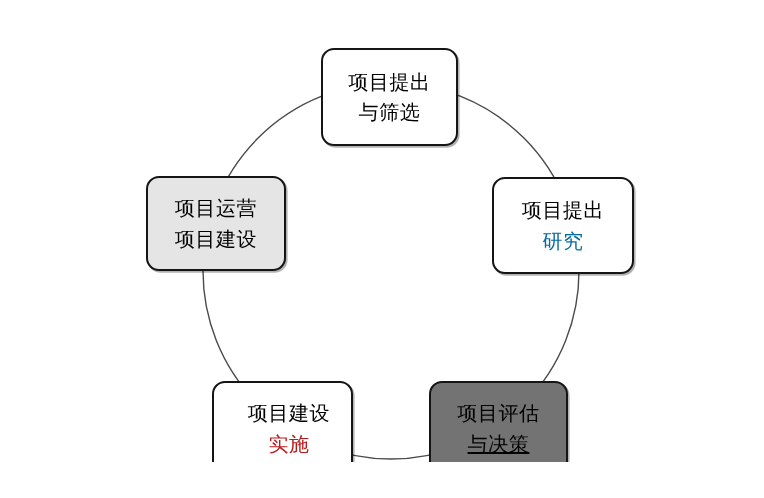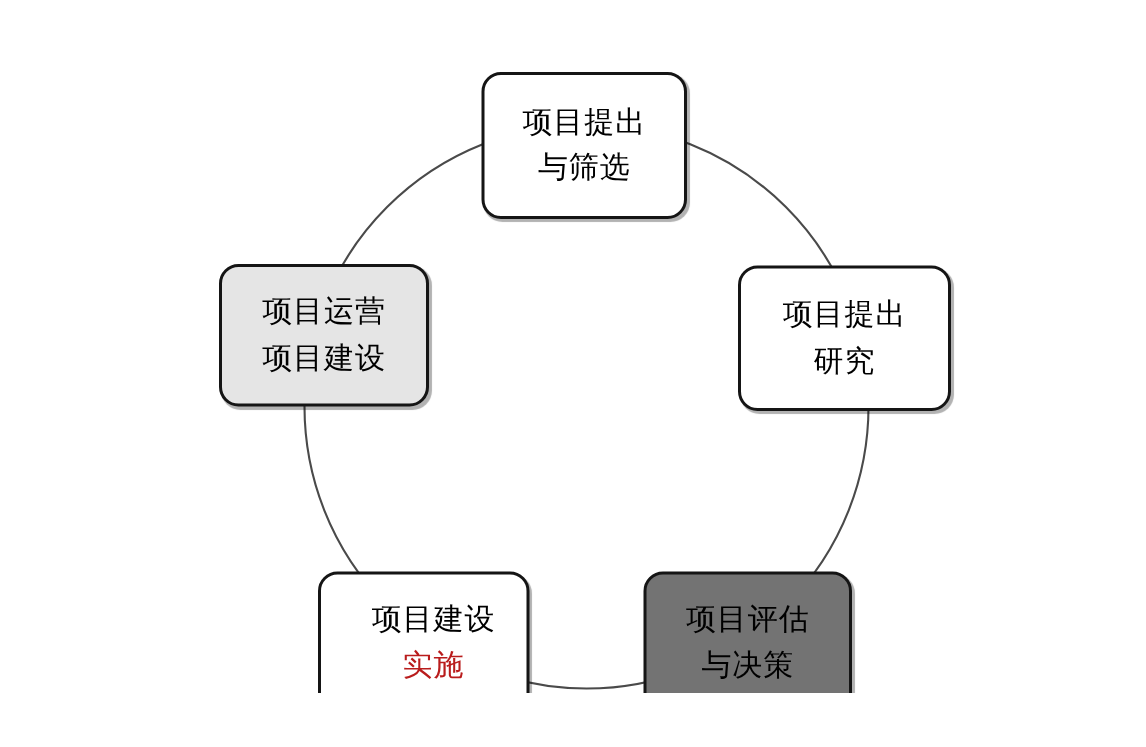--- a/index.html
+++ b/index.html
@@ -66,26 +66,26 @@
     <circle cx="380" cy="271" r="188" fill="none" stroke="#4a4a4a" stroke-width="1.4"></circle>
   </svg>
 
   <div class="node-box" id="node-proposal" style="border-color: rgb(21, 21, 21); background: rgb(255, 255, 255); border-radius: 13px;">
     <span class="node-line" style="color: rgb(0, 0, 0);">项目提出</span>
     <span class="node-line" style="color: rgb(0, 0, 0); text-align: center;">与筛选</span>
   </div>
 
   <div class="node-box" id="node-preresearch" style="border-color: rgb(21, 21, 21); background: rgb(255, 255, 255); border-radius: 13px;">
     <span class="node-line" style="color: rgb(0, 0, 0);">项目提出</span>
-    <span class="node-line" style="color: #000000;">研究</span>
+    <span class="node-line" style="color: #0369a1;">研究</span>
   </div>
 
   <div class="node-box" id="node-appraisal" style="border-color: rgb(21, 21, 21); background: #737373; border-radius: 13px;">
     <span class="node-line" style="color: rgb(0, 0, 0);">项目评估</span>
-    <span class="node-line" style="color: rgb(0, 0, 0);">与决策</span>
+    <span class="node-line" style="color: rgb(0, 0, 0); text-decoration: underline;">与决策</span>
   </div>
 
   <div class="node-box" id="node-construction" style="border-color: rgb(21, 21, 21); background: rgb(255, 255, 255); border-radius: 13px; padding-left: 13px;">
     <span class="node-line" style="color: rgb(0, 0, 0);">项目建设</span>
     <span class="node-line" style="color: #b91c1c;">实施</span>
   </div>
 
   <div class="node-box" id="node-operation" style="border-color: rgb(21, 21, 21); background: #e5e5e5; border-radius: 13px;">
     <span class="node-line" style="color: rgb(0, 0, 0);">项目运营</span>
     <span class="node-line" style="color: rgb(0, 0, 0);">项目建设</span>

